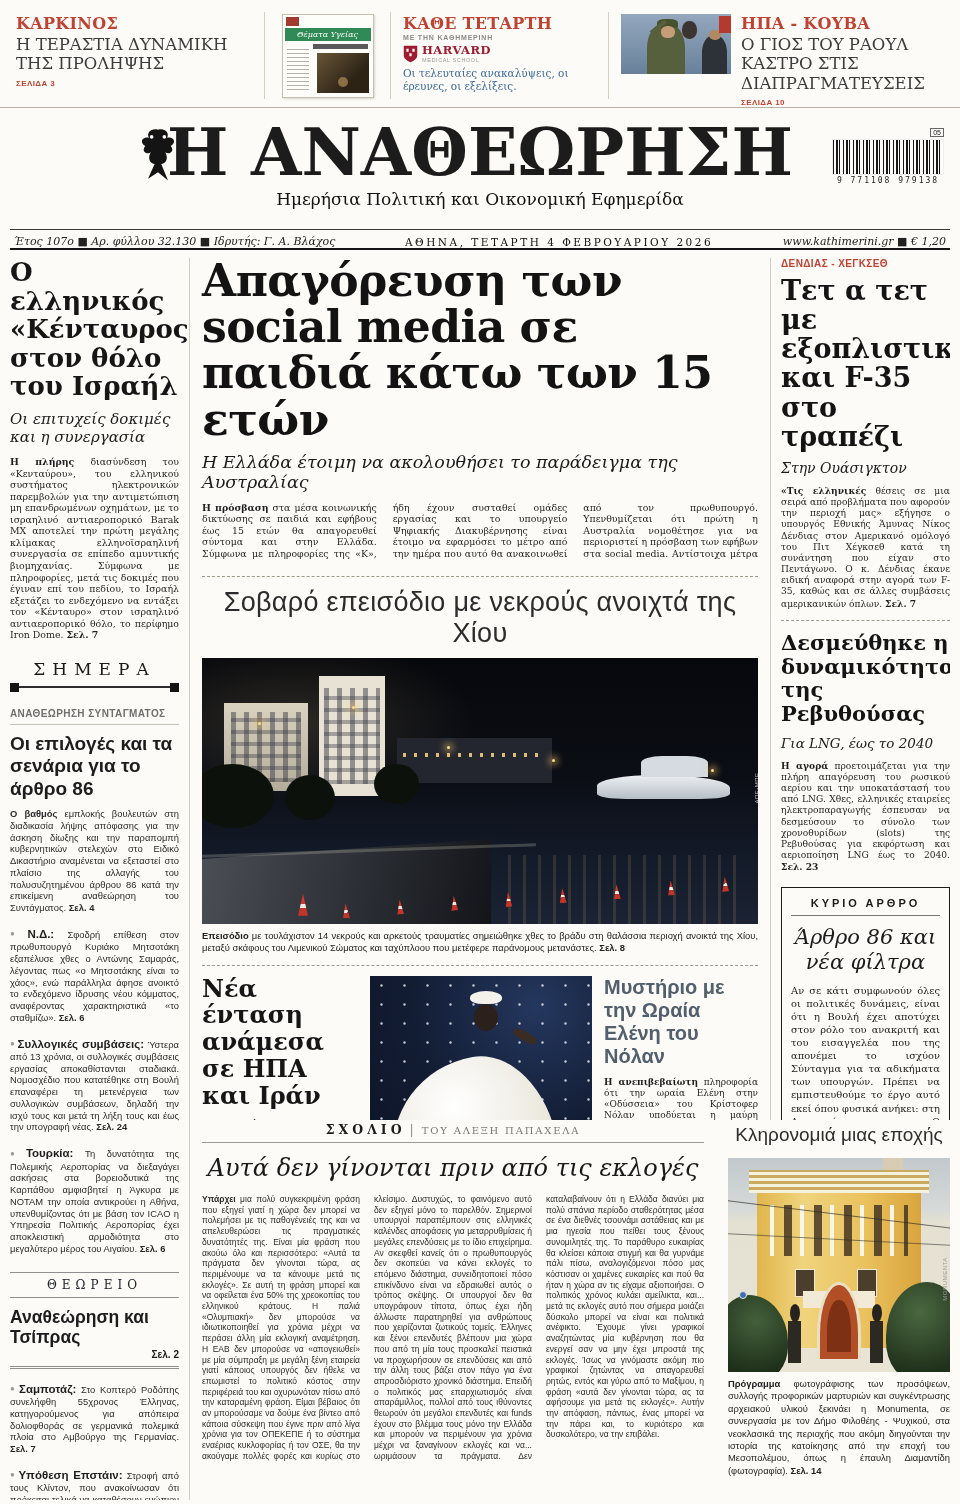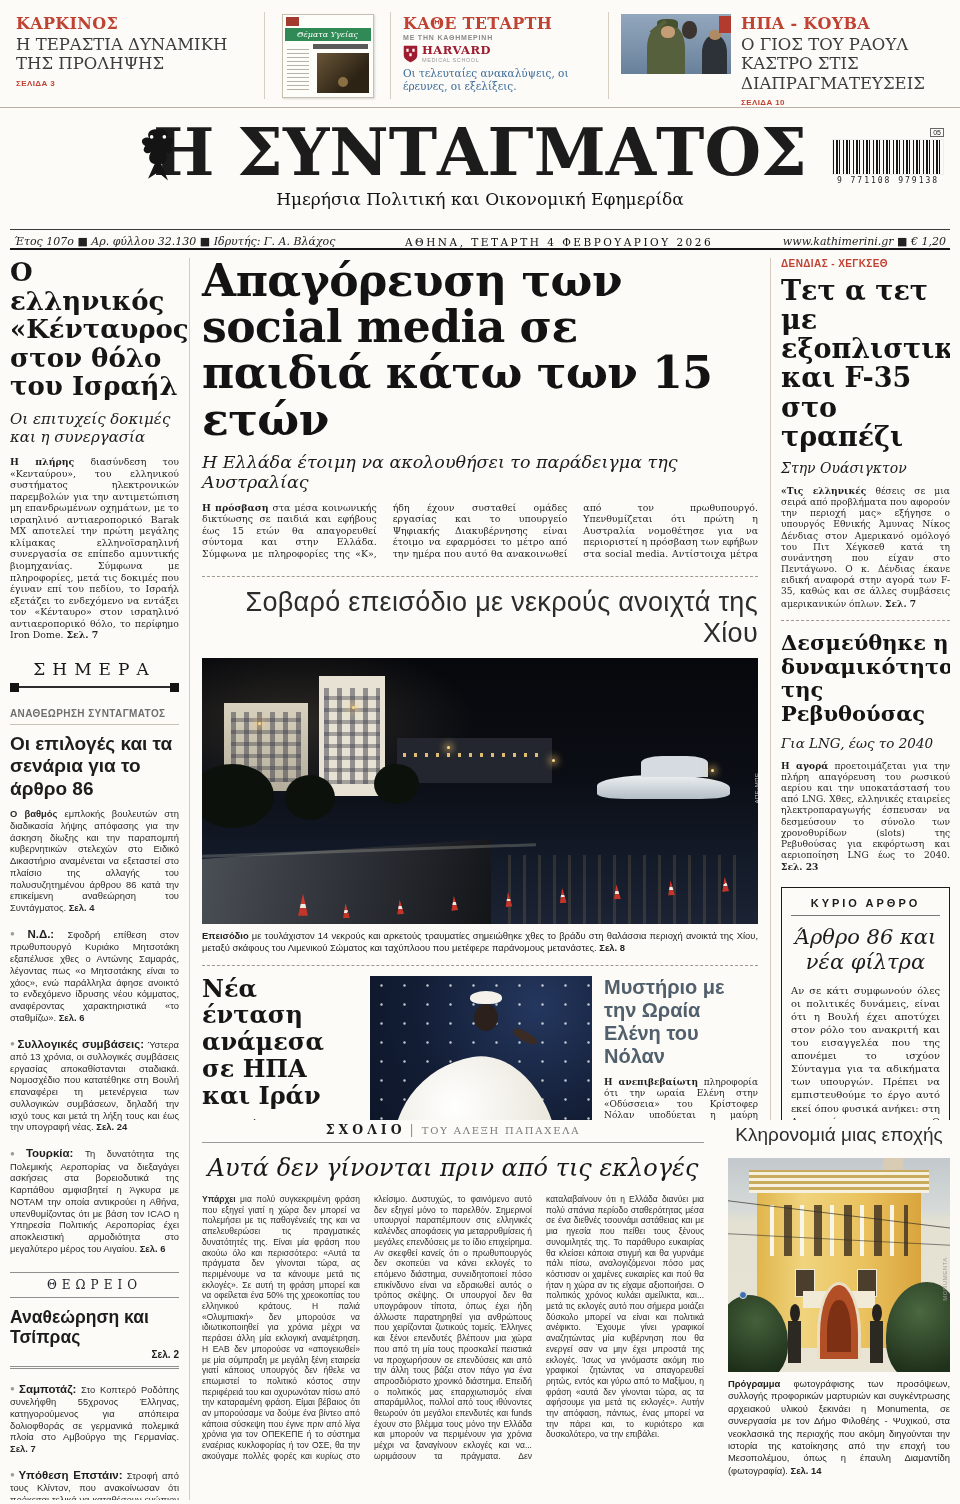--- a/index.html
+++ b/index.html
@@ -86,21 +86,21 @@
   .bdot{color:#9a9a9a;font-size:8px;vertical-align:1.5px;margin-right:2px;}
   .theoreio{margin-top:17px;border-top:1px solid #8f8f8f;padding-top:5px;}
   .th-head{text-align:center;font-size:12px;letter-spacing:5px;color:#20242c;border-bottom:1px solid #8f8f8f;padding-bottom:5px;}
   .th-title{font-family:"Liberation Sans",sans-serif;font-weight:bold;font-size:17.5px;line-height:1.15;margin:9px 0 2px;color:#1d1d1d;}
   .th-page{text-align:right;font-family:"Liberation Sans",sans-serif;font-weight:bold;font-size:10px;}
   .th-bottom{margin-top:6px;border-top:1px solid #8f8f8f;height:3px;border-bottom:1px solid #8f8f8f;}
   
   .lead-hl{font-size:44px;font-weight:bold;line-height:1.05;letter-spacing:-.5px;color:#131313;}
   .lead-deck{font-style:italic;font-size:17.5px;margin:9px 0 10px;color:#1b1b1b;}
   .lead-body{column-count:3;column-gap:16px;height:64px;overflow:hidden;}
-  .chios-hl{font-family:"Liberation Sans",sans-serif;font-weight:300;font-size:27px;text-align:right;color:#2c2c2c;margin:3px 0 9px;letter-spacing:.3px;}
+  .chios-hl{font-family:"Liberation Sans",sans-serif;font-weight:300;font-size:27px;text-align:center;color:#2c2c2c;margin:3px 0 9px;letter-spacing:.3px;}
   .cap{font-family:"Liberation Sans",sans-serif;font-size:9.4px;line-height:1.32;text-align:justify;margin-top:6px;color:#222;}
   .vcred{position:absolute;font-family:"Liberation Sans",sans-serif;font-size:6px;letter-spacing:.5px;color:#9a9a9a;
          transform:rotate(-90deg);transform-origin:center;white-space:nowrap;}
   
   .photo-chios{position:relative;height:266px;overflow:hidden;background:linear-gradient(180deg,#07080c 0%,#0b0e15 45%,#131a28 75%,#1b2334 100%);}
   .photo-chios>div{position:absolute;}
   .ch-glow{left:0;top:0;width:55%;height:60%;background:radial-gradient(ellipse at 30% 40%,rgba(255,220,150,.14),transparent 60%);}
   .ch-b1{left:4%;top:17%;width:15%;height:33%;background:linear-gradient(180deg,#d9d2bf,#b4ad9b);}
   .ch-b1::after,.ch-b2::after{content:"";position:absolute;inset:10% 8%;
       background:repeating-linear-gradient(90deg,rgba(60,60,72,.5) 0 5px,transparent 5px 13px),
@@ -245,21 +245,21 @@
 
   <section class="masthead">
     <span class="mh-eagle">
       <svg width="40" height="60" viewBox="0 0 44 64">
         <path d="M22 3 C15 1 9 6 12 12 C5 10 1 17 8 21 C3 27 10 31 14 28 C9 37 16 44 22 39 C28 44 35 37 30 28 C34 31 41 27 36 21 C43 17 39 10 32 12 C35 6 29 1 22 3 Z" fill="#141414"></path>
         <path d="M20 37 L11 57 L22 50 L33 59 L24 37 Z" fill="#141414"></path>
         <circle cx="15" cy="11" r="2" fill="#fcfbf7"></circle>
           <circle cx="29" cy="11" r="2" fill="#fcfbf7"></circle>
       </svg>
     </span>
-    <h1 class="mh-title" style="margin:0;">Η ΣΥΝΤΑΓΜΑΤΟΣ</h1>
+    <h1 class="mh-title" style="margin:0;">Η ΑΝΑΘΕΩΡΗΣΗ</h1>
     <div class="mh-barcode">
       <span class="bc-issue">05</span>
       <div class="bc-bars"></div>
       <div class="bc-num">9 771108 979138</div>
     </div>
     <div class="mh-sub">Ημερήσια Πολιτική και Οικονομική Εφημερίδα</div>
   </section>
 
   <div class="dateline">
     <span class="dl-left">Έτος 107ο ■ Αρ. φύλλου 32.130 ■ Ιδρυτής: Γ. Α. Βλάχος</span>

